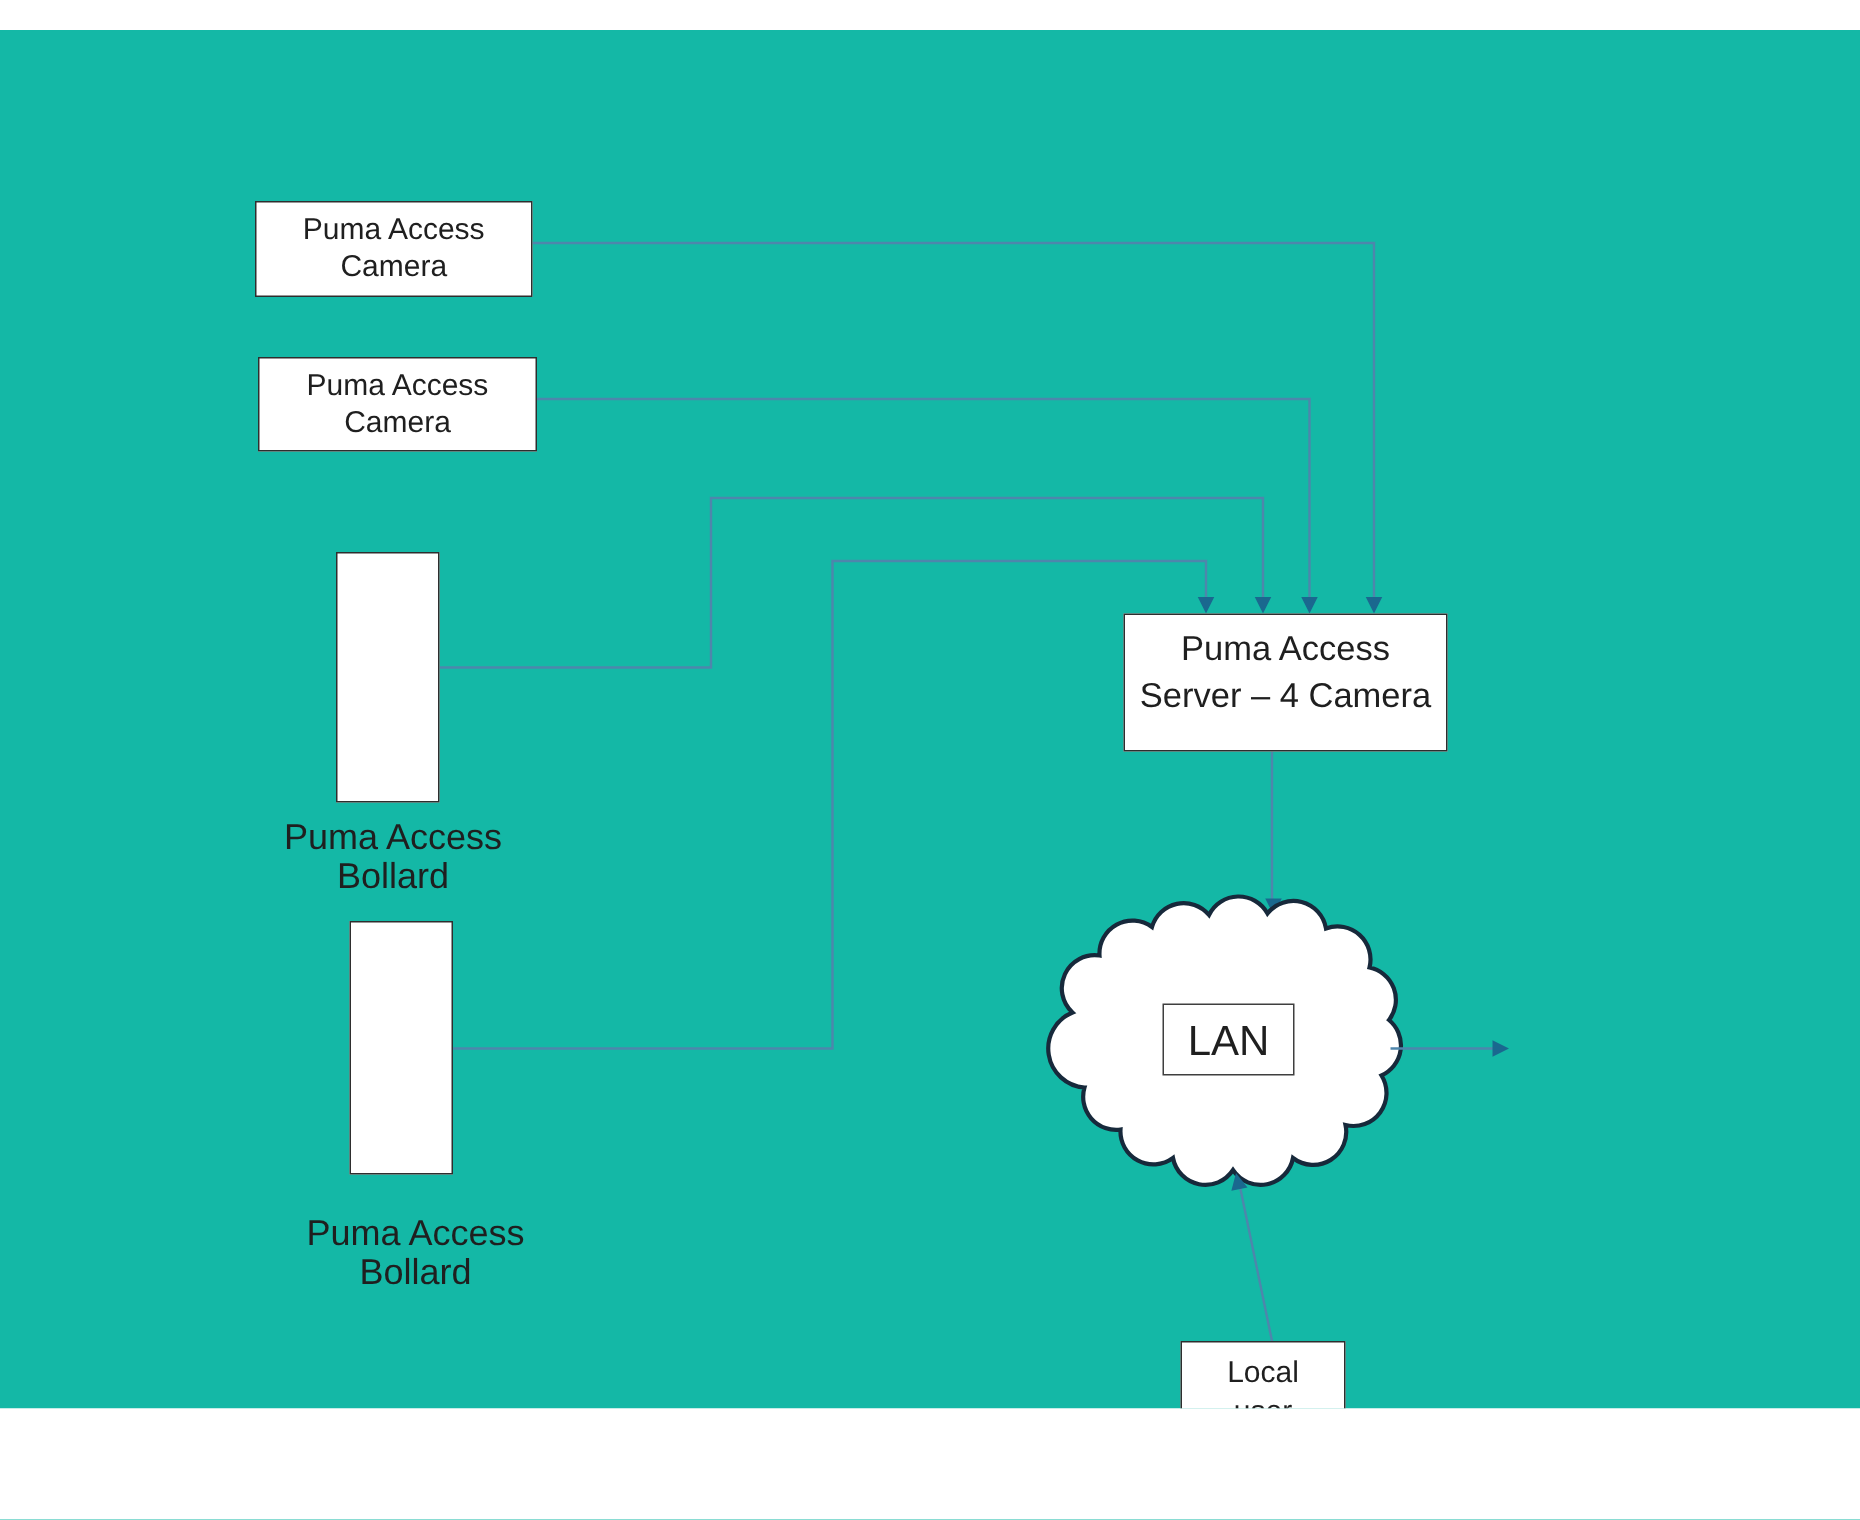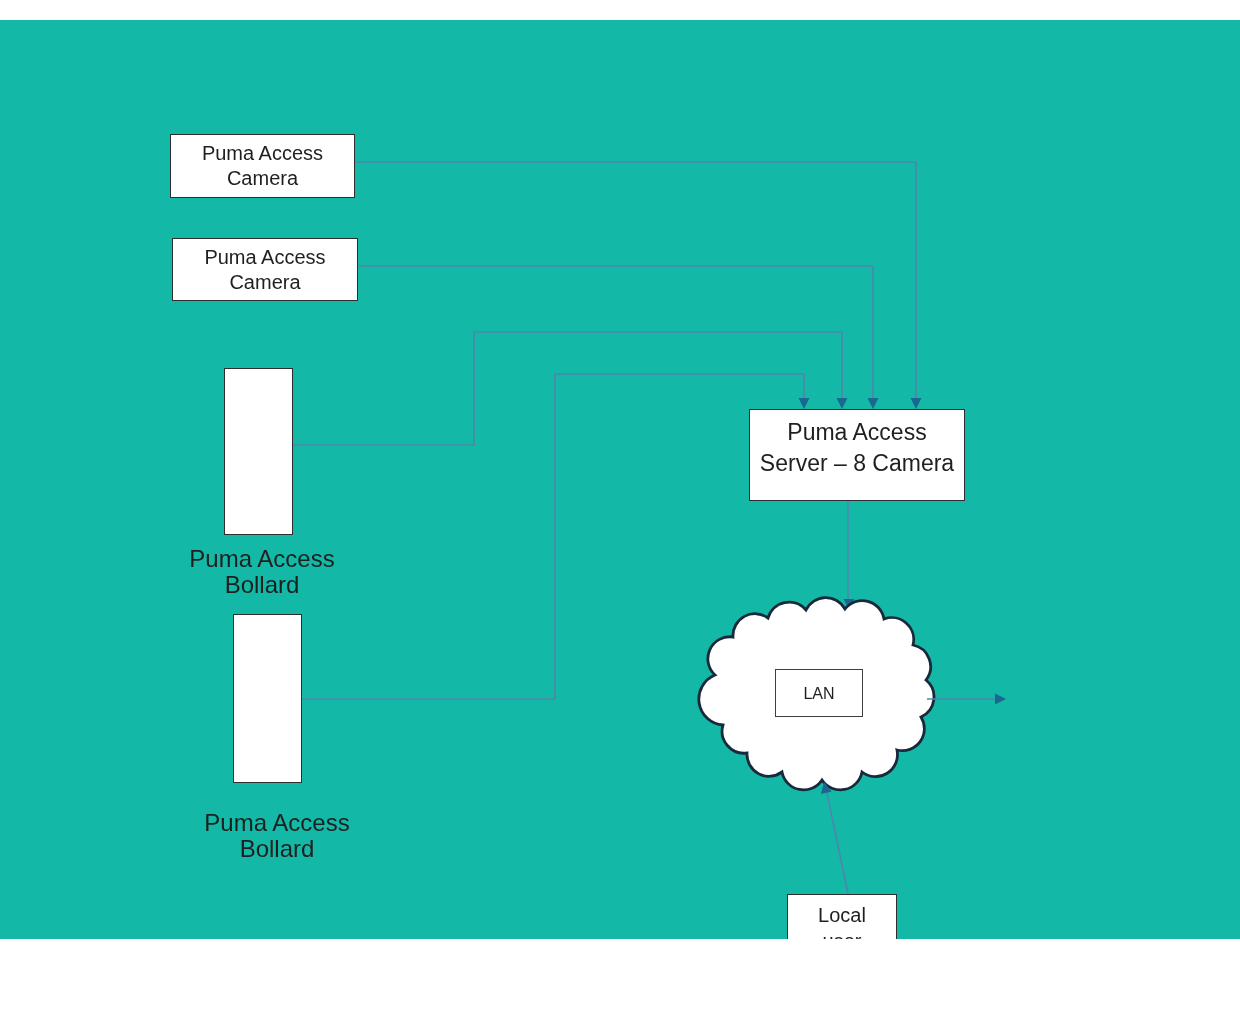--- a/index.html
+++ b/index.html
@@ -39,21 +39,21 @@
   }
   .box span { display: block; }
 
   .camera-1   { left: 170px; top: 114px; width: 185px; height: 64px; }
   .camera-2   { left: 172px; top: 218px; width: 186px; height: 63px; }
   .bollard-1  { left: 224px; top: 348px; width: 69px;  height: 167px; }
   .bollard-2  { left: 233px; top: 594px; width: 69px;  height: 169px; }
   .server     { left: 749px; top: 389px; width: 216px; height: 92px;
                 font-size: 23px; line-height: 31px; padding-bottom: 14px; }
   .lan        { left: 775px; top: 649px; width: 88px;  height: 48px;
-                border-width: 1.3px; border-color: #3f3f3f; font-size: 16px; text-align: center; }
+                border-width: 1.3px; border-color: #3f3f3f; font-size: 28px; text-align: center; }
   .router     { left: 1010px; top: 655px; width: 91px; height: 59px;
                 border-width: 1.4px; padding-bottom: 10px; }
   .local-user { left: 787px; top: 874px; width: 110px; height: 76px;
                 line-height: 26px; padding-bottom: 8px; }
 
   .caption {
     position: absolute;
     width: 200px;
     text-align: center;
     font-size: 24px;
@@ -125,21 +125,21 @@
   </div>
 
   <div class="box bollard-2"></div>
   <div class="caption caption-bollard-2">
     <span>Puma Access</span>
     <span>Bollard</span>
   </div>
 
   <div class="box server">
     <span>Puma Access</span>
-    <span>Server – 8 Camera</span>
+    <span>Server – 4 Camera</span>
   </div>
 
   <div class="box lan">
     <span>LAN</span>
   </div>
 
 
   <div class="box local-user">
     <span>Local</span>
     <span>user</span>

